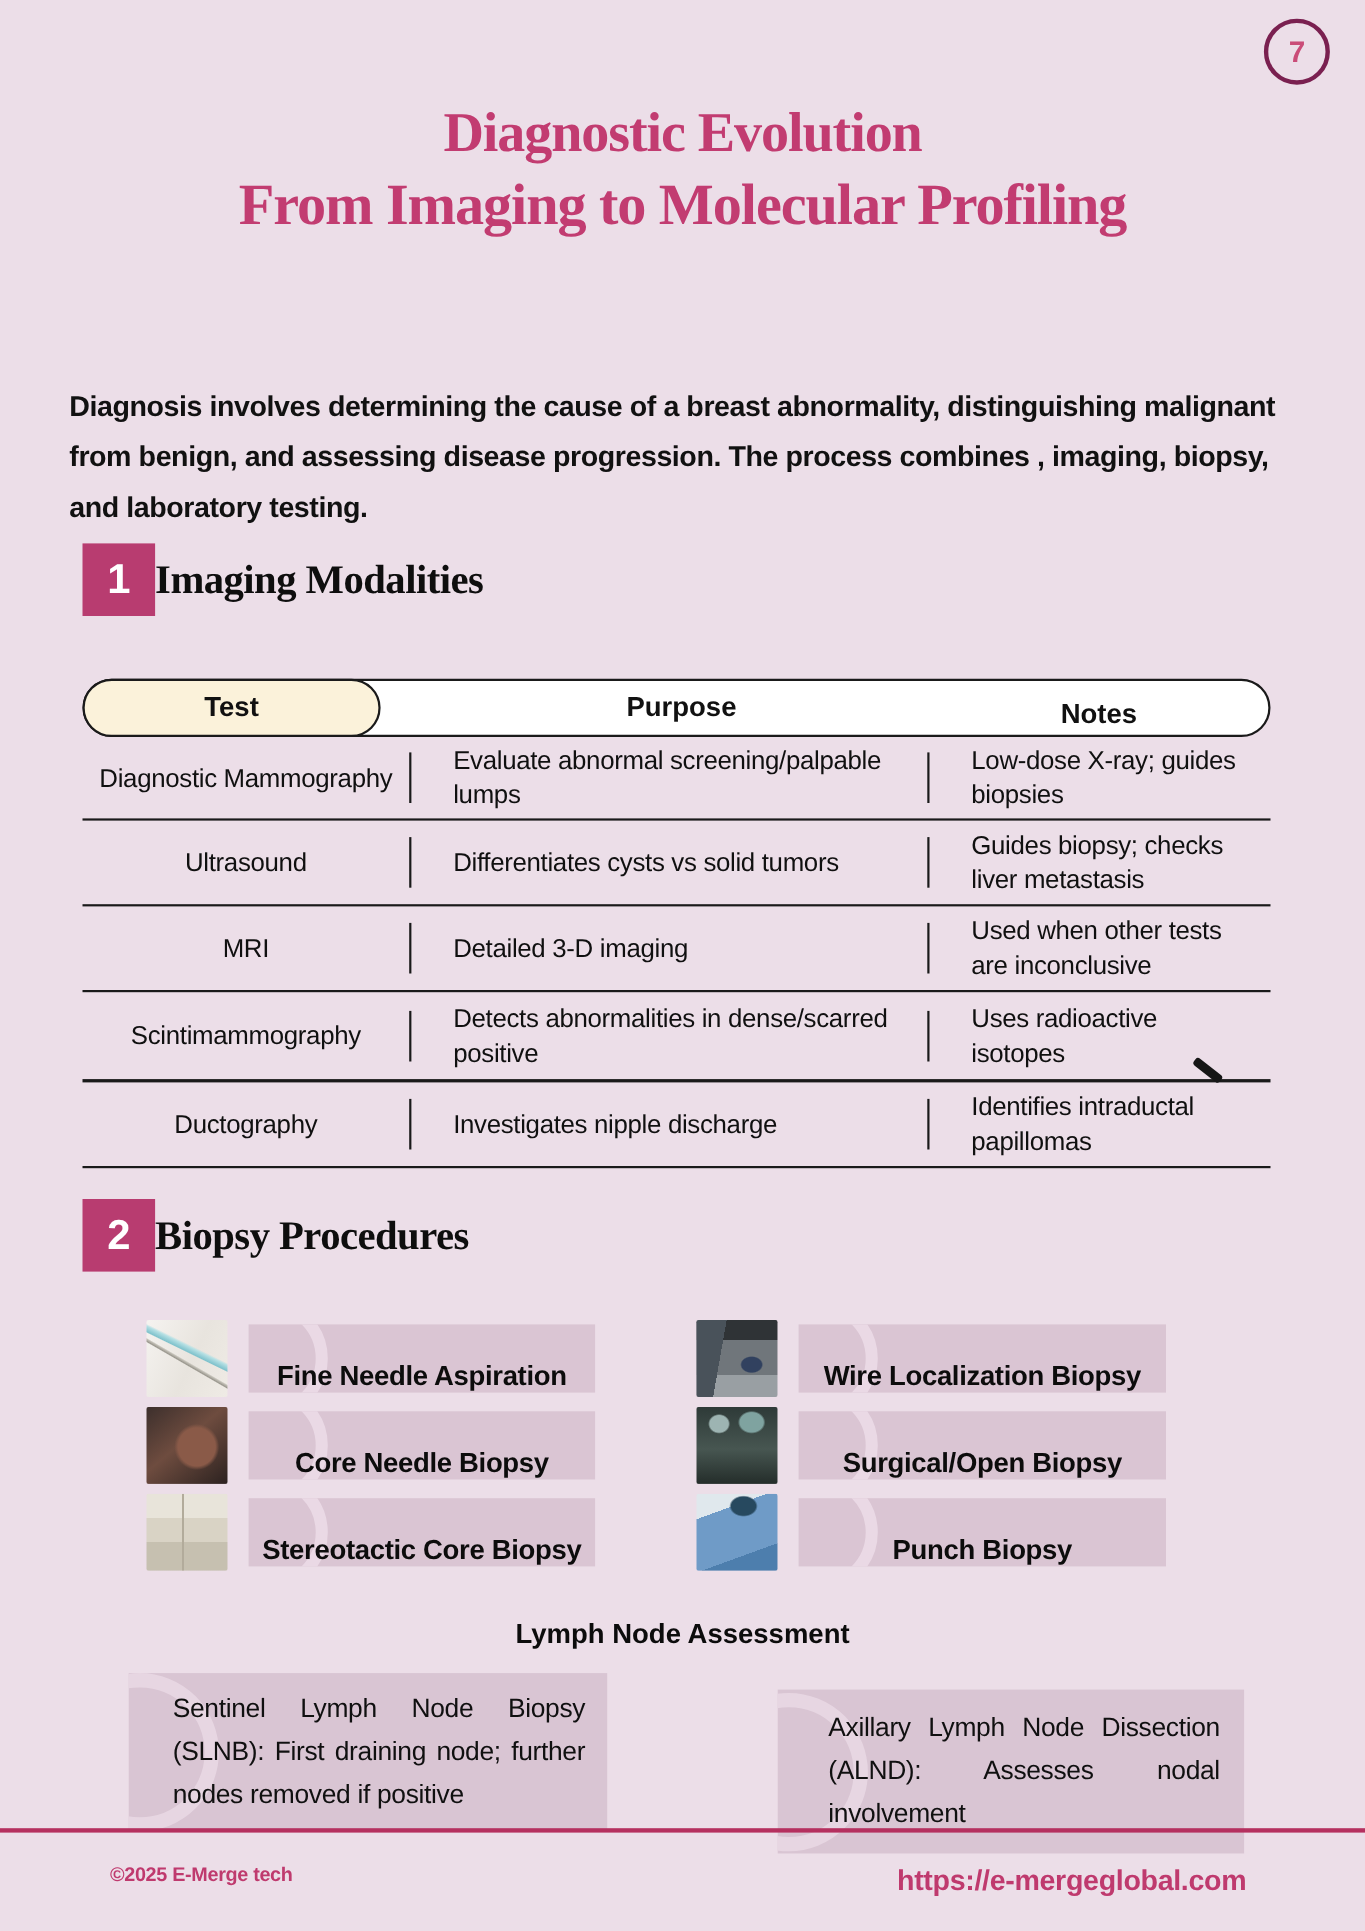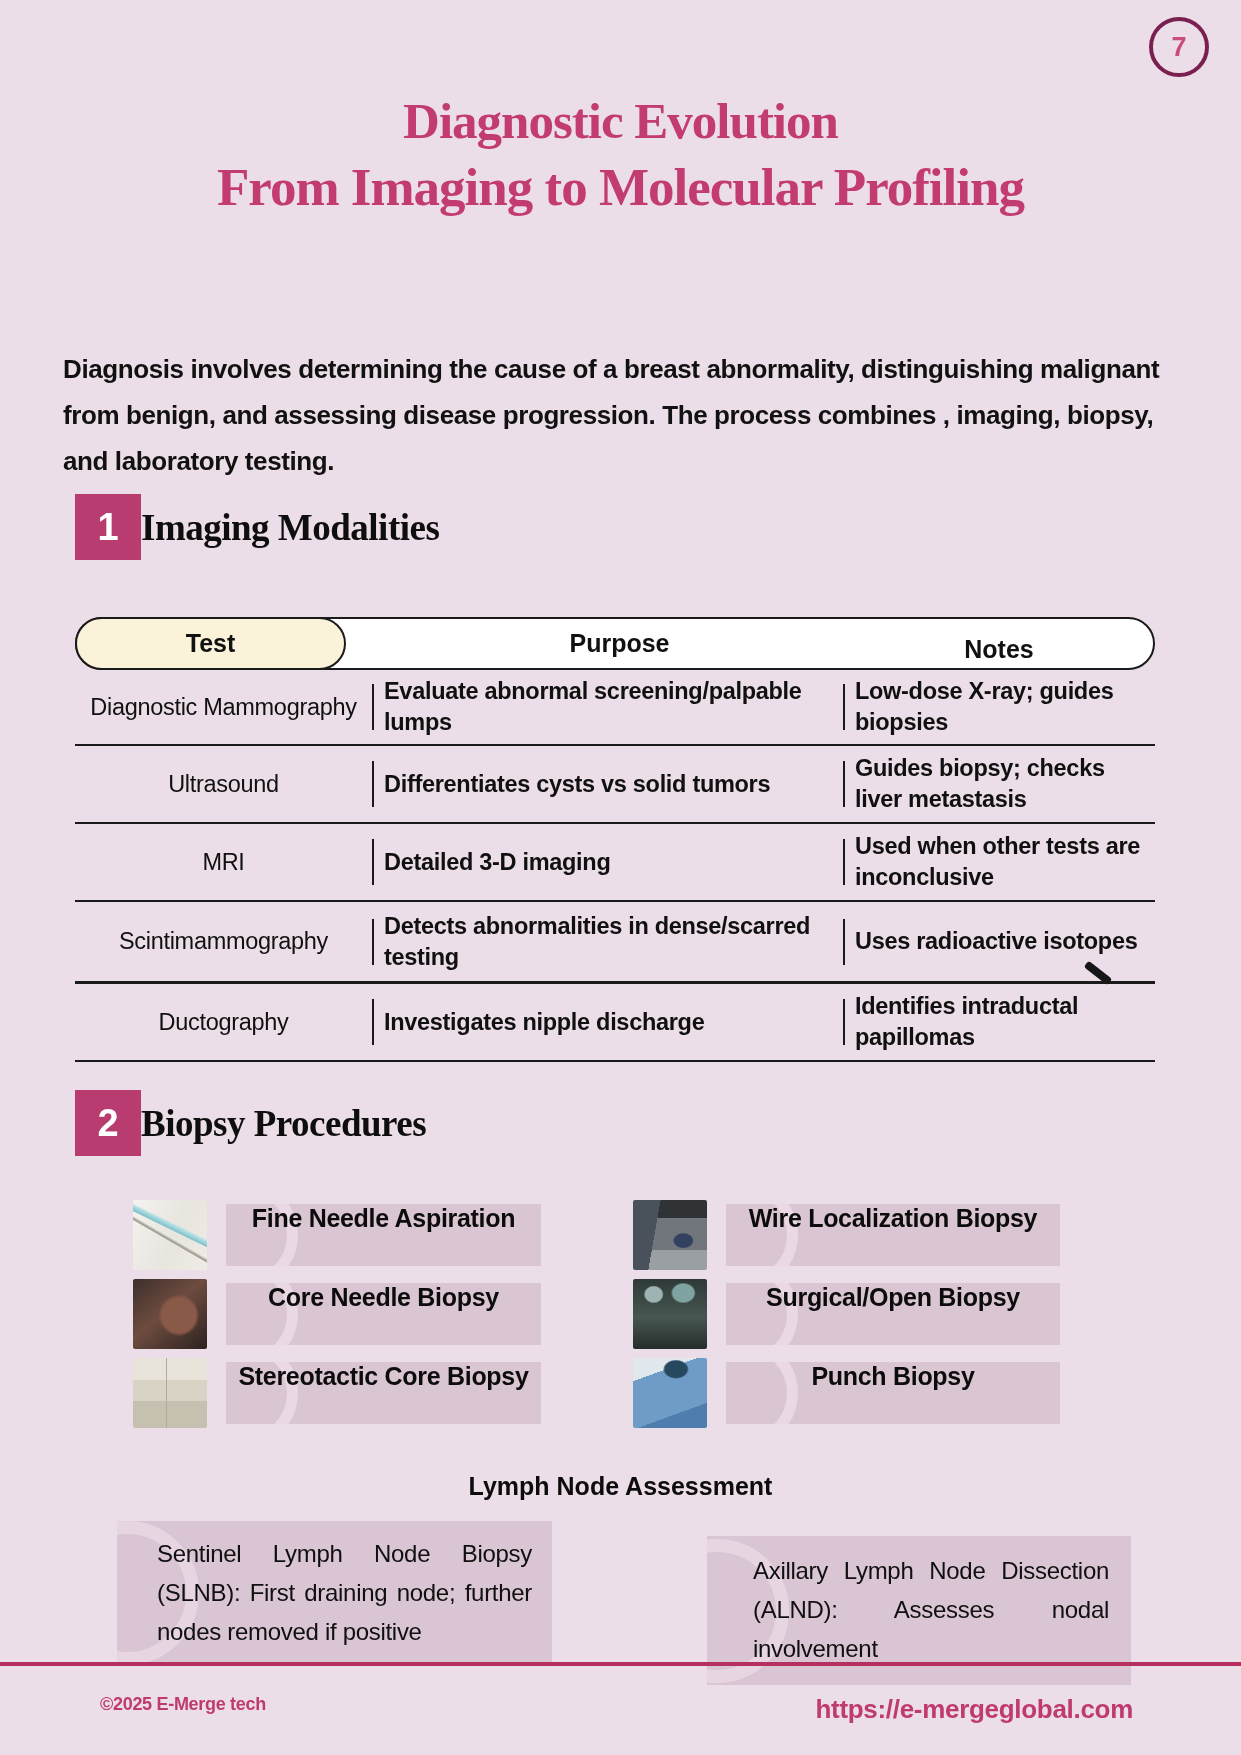--- a/index.html
+++ b/index.html
@@ -59,39 +59,39 @@
   .trow{
     display:grid;grid-template-columns:297px 471px 312px;
     align-items:center;border-bottom:2px solid #1a1a1a;
     min-height:78px;box-sizing:border-box;padding:6px 0;
   }
   .trow:nth-child(2){min-height:73px;}
   .trow:nth-child(5){min-height:82px;}
   .trow:nth-child(5){border-bottom-width:3px;}
   .td{font-size:23.5px;line-height:31px;letter-spacing:-0.3px;color:#101010;}
   .td.test{text-align:center;padding:0 14px;}
-  .td.purpose,.td.notes{position:relative;padding-left:12px;padding-right:14px;align-self:center;font-weight:bold;}
+  .td.purpose,.td.notes{position:relative;padding-left:40px;padding-right:14px;align-self:center;}
   .td.purpose::before,.td.notes::before{
     content:"";position:absolute;left:0;top:50%;transform:translateY(-50%);
     width:2px;height:46px;background:#1a1a1a;
   }
   .stray-mark{
     position:absolute;left:1008px;top:352px;width:30px;height:8px;
     background:#161616;border-radius:3px;transform:rotate(38deg);
   }
   
   .cards{
     position:absolute;top:1200px;left:133px;width:927px;
     display:grid;grid-template-columns:408px 427px;column-gap:92px;row-gap:9px;
   }
   .card{display:flex;align-items:center;height:70px;}
   .thumb{width:74px;height:70px;flex:0 0 74px;border-radius:2px;}
   .bar{
     flex:1;height:62px;margin-left:19px;background:#dac5d3;position:relative;overflow:hidden;
-    display:flex;align-items:flex-start;justify-content:center;
+    display:flex;align-items:flex-end;justify-content:center;
   }
   .bar::before{
     content:"";position:absolute;left:-38px;top:50%;transform:translateY(-50%);
     width:88px;height:88px;border-radius:50%;border:11px solid #ead9e5;background:transparent;
   }
   .bar-label{font-size:25px;font-weight:bold;color:#0c0c0c;letter-spacing:-0.3px;position:relative;z-index:2;}
   
   .ph-needles{background-image:
     linear-gradient(30deg,transparent 44%,#9a978e 45%,#c4c1b8 47%,transparent 48%),
     linear-gradient(26deg,transparent 55%,#7fc2cc 56%,#b5e0e4 61%,transparent 63%),
@@ -179,21 +179,21 @@
     <div class="td purpose">Differentiates cysts vs solid tumors</div>
     <div class="td notes">Guides biopsy; checks liver metastasis</div>
   </div>
   <div class="trow">
     <div class="td test">MRI</div>
     <div class="td purpose">Detailed 3-D imaging</div>
     <div class="td notes">Used when other tests are inconclusive</div>
   </div>
   <div class="trow">
     <div class="td test">Scintimammography</div>
-    <div class="td purpose">Detects abnormalities in dense/scarred testing</div>
+    <div class="td purpose">Detects abnormalities in dense/scarred positive</div>
     <div class="td notes">Uses radioactive isotopes</div>
   </div>
   <div class="trow">
     <div class="td test">Ductography</div>
     <div class="td purpose">Investigates nipple discharge</div>
     <div class="td notes">Identifies intraductal papillomas</div>
   </div>
 
   <div class="stray-mark"></div>
 </div>

